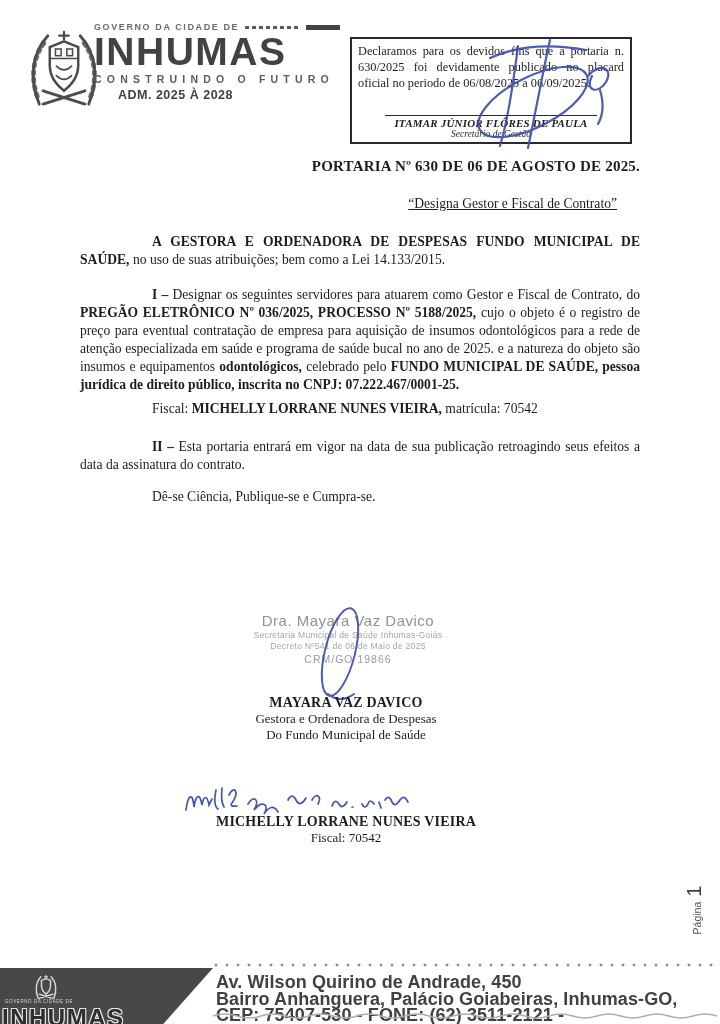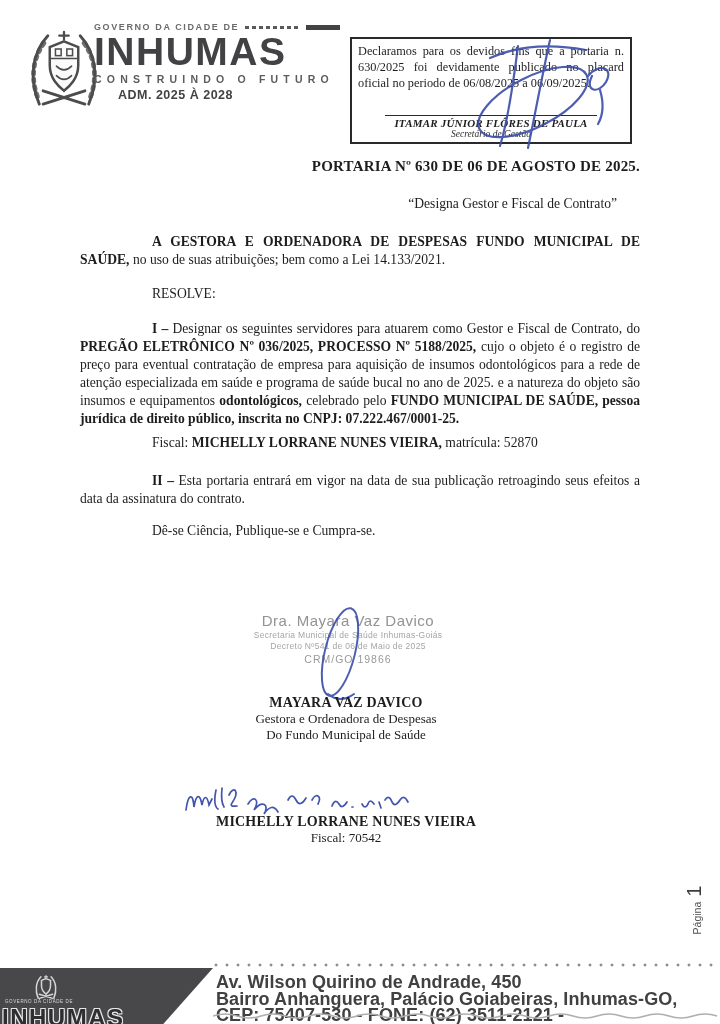--- a/index.html
+++ b/index.html
@@ -23,21 +23,21 @@
   .decl-text{font-size:12.3px;line-height:16px;text-align:justify;margin:0;}
   .decl-signer{margin-top:auto;text-align:center;}
   .decl-rule{width:212px;border-top:1.5px solid #2a2a2c;margin:0 auto 1px auto;}
   .decl-name{font-size:11px;font-weight:700;font-style:italic;letter-spacing:.2px;}
   .decl-role{font-size:9.5px;font-style:italic;color:#2a2a2c;}
   .sig-itamar{position:absolute;left:430px;top:28px;pointer-events:none;}
 
   
   .doc{position:absolute;left:80px;top:156px;width:560px;}
   .doc-title{font-size:15px;font-weight:700;text-align:right;letter-spacing:.2px;line-height:20px;margin:0;}
-  .doc-subtitle{font-size:13.6px;text-align:right;padding-right:23px;margin:19px 0 0 0;line-height:18px;}
+  .doc-subtitle{font-size:13.6px;text-align:right;padding-right:23px;margin:19px 0 0 0;line-height:18px;text-decoration:underline;}
   .para{font-size:13.6px;line-height:18px;text-align:justify;text-indent:72px;margin:0;}
   .mt-open{margin-top:20px;} .mt-resolve{margin-top:16px;} .mt-item1{margin-top:17px;}
   .mt-fiscal{margin-top:6px;} .mt-item2{margin-top:20px;} .mt-close{margin-top:14px;} .mt-gab{margin-top:14px;}
   .b{font-weight:700;}
 
   
   .stamp{position:absolute;left:0;top:612px;width:720px;text-align:center;color:#9d9d9d;
          font-family:"Liberation Sans",sans-serif;transform:translateX(-12px);}
   .stamp-l1{font-size:15px;letter-spacing:.5px;line-height:18px;color:#939393;}
   .stamp-l2,.stamp-l3{font-size:8.5px;line-height:11px;letter-spacing:.3px;color:#a5a5a5;}
@@ -120,27 +120,26 @@
       <path d="M60,30 Q100,12 156,22"></path>
       <path d="M158,48 c12,-14 26,-8 18,6 c-7,12 -22,10 -14,-6"></path>
       <path d="M170,62 q6,20 -2,34"></path>
     </g>
   </svg>
 
   <div class="doc">
     <p class="doc-title">PORTARIA Nº 630 DE 06 DE AGOSTO DE 2025.</p>
     <p class="doc-subtitle">“Designa Gestor e Fiscal de Contrato”</p>
 
-    <p class="para mt-open"><span class="b">A GESTORA E ORDENADORA DE DESPESAS FUNDO MUNICIPAL DE SAÚDE,</span><span> no uso de suas atribuições; bem como a Lei 14.133/2021.</span></p>
-
-    <p class="para mt-resolve">RESOLVE:</p>
+    <p class="para mt-open"><span class="b">A GESTORA E ORDENADORA DE DESPESAS FUNDO MUNICIPAL DE SAÚDE,</span><span> no uso de suas atribuições; bem como a Lei 14.133/2015.</span></p>
+
 
     <p class="para mt-item1"><span class="b">I – </span><span>Designar os seguintes servidores para atuarem como Gestor e Fiscal de Contrato, do </span><span class="b">PREGÃO ELETRÔNICO Nº 036/2025, PROCESSO Nº 5188/2025,</span><span> cujo o objeto é o registro de preço para eventual contratação de empresa para aquisição de insumos odontológicos para a rede de atenção especializada em saúde e programa de saúde bucal no ano de 2025. e a natureza do objeto são insumos e equipamentos </span><span class="b">odontológicos,</span><span> celebrado pelo </span><span class="b">FUNDO MUNICIPAL DE SAÚDE, pessoa jurídica de direito público, inscrita no CNPJ: 07.222.467/0001-25.</span></p>
 
-    <p class="para mt-fiscal"><span>Fiscal: </span><span class="b">MICHELLY LORRANE NUNES VIEIRA,</span><span> matrícula: 52870</span></p>
+    <p class="para mt-fiscal"><span>Fiscal: </span><span class="b">MICHELLY LORRANE NUNES VIEIRA,</span><span> matrícula: 70542</span></p>
 
     <p class="para mt-item2"><span class="b">II – </span><span>Esta portaria entrará em vigor na data de sua publicação retroagindo seus efeitos a data da assinatura do contrato.</span></p>
 
     <p class="para mt-close">Dê-se Ciência, Publique-se e Cumpra-se.</p>
 
   </div>
 
   <div class="stamp">
     <div class="stamp-l1">Dra. Mayara Vaz Davico</div>
     <div class="stamp-l2">Secretaria Municipal de Saúde Inhumas-Goiás</div>

